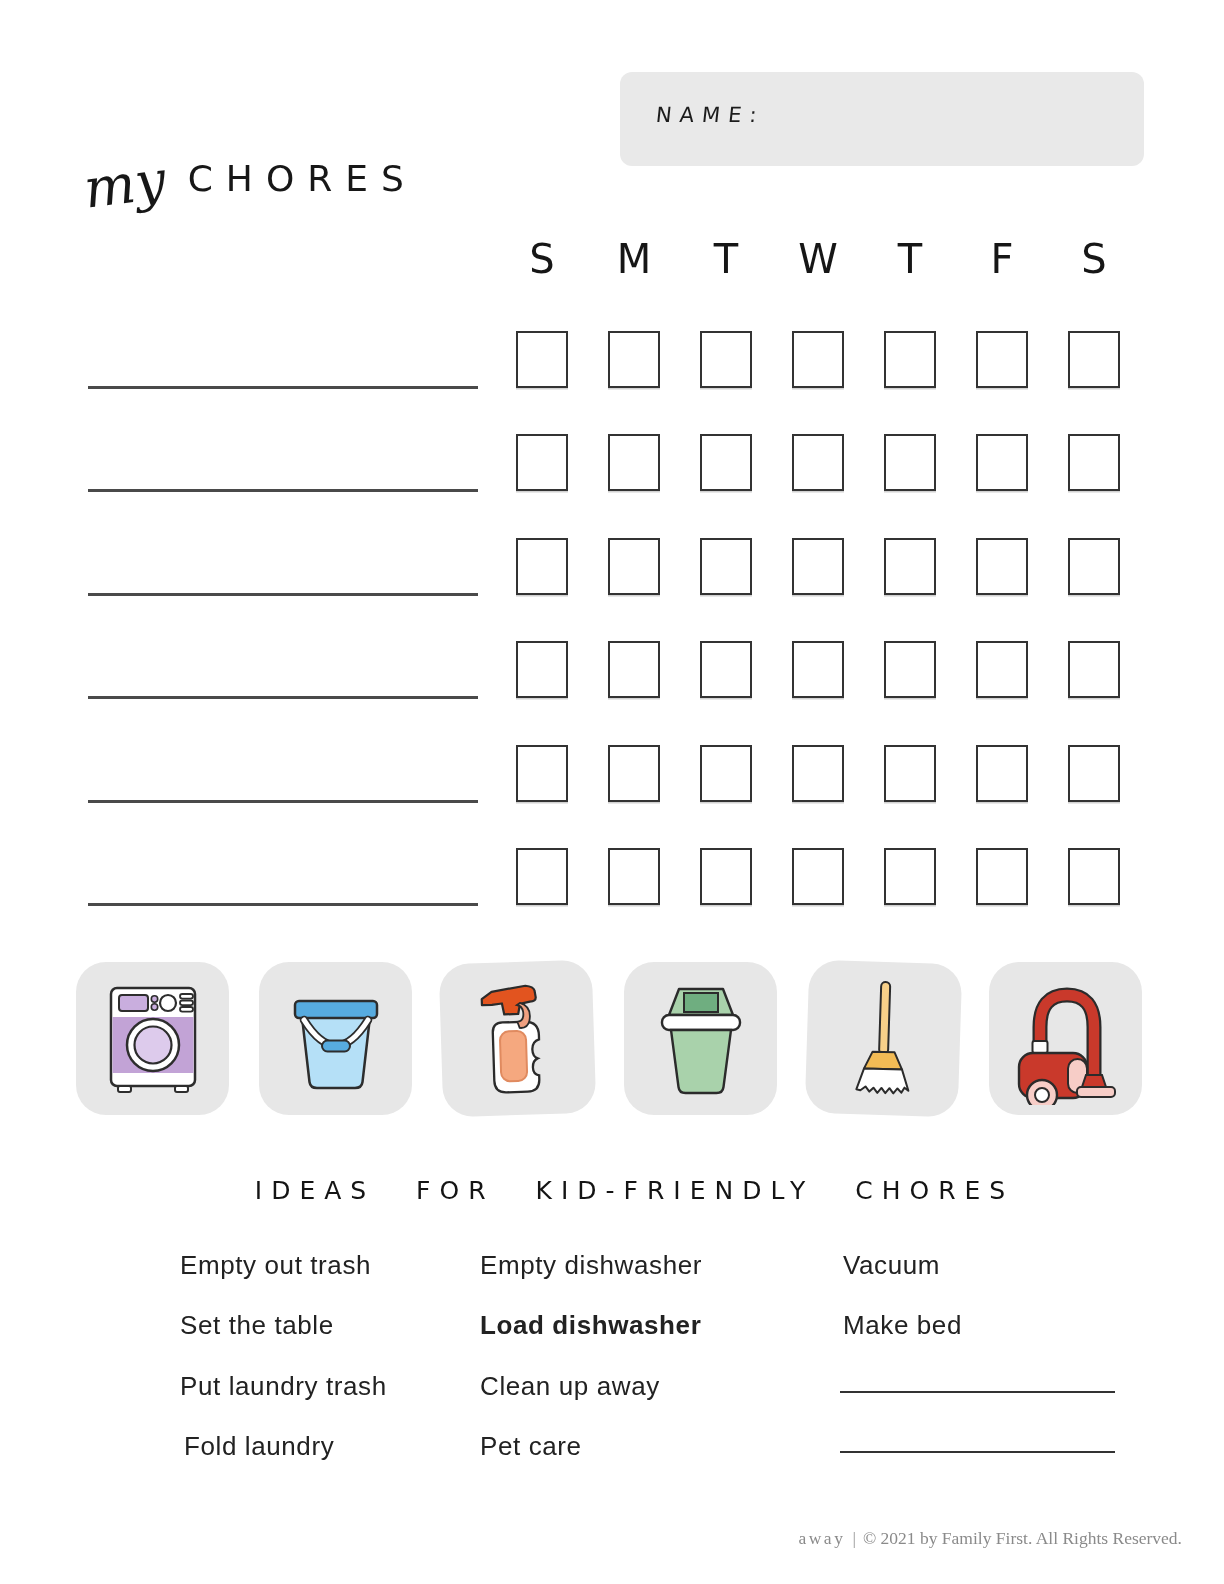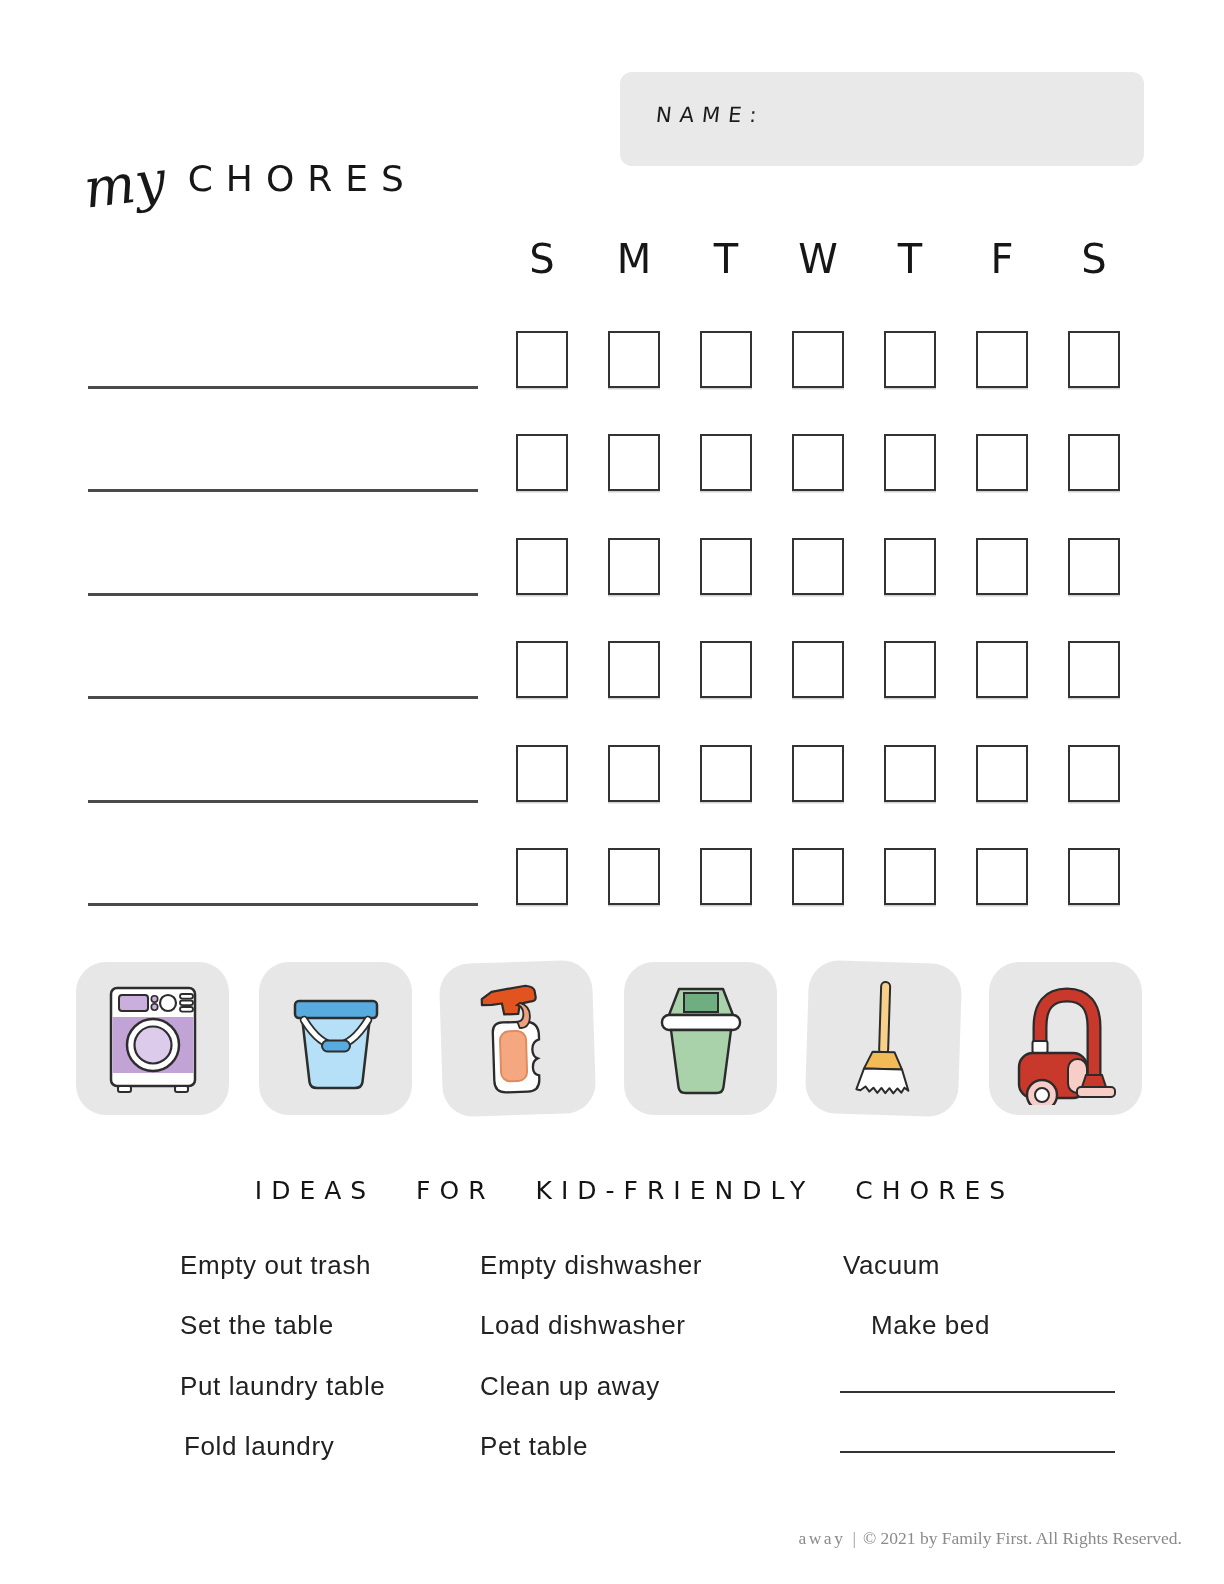--- a/index.html
+++ b/index.html
@@ -189,28 +189,28 @@
         <rect x="71" y="114" width="38" height="10" rx="4" fill="#f7cdc7" stroke="#2b2b2b" stroke-width="2"></rect>
       </svg>
     </div>
   </div>
 
   <div class="ideas-heading">IDEAS FOR KID-FRIENDLY CHORES</div>
 
   <div id="ideas-cols">
       <div class="idea" style="left: 180px; top: 1250px;">Empty out trash</div>
       <div class="idea" style="left: 180px; top: 1310px;">Set the table</div>
-      <div class="idea" style="left: 180px; top: 1371px;">Put laundry table</div>
+      <div class="idea" style="left: 180px; top: 1371px;">Put laundry trash</div>
       <div class="idea" style="left: 184px; top: 1431px;">Fold laundry</div>
       <div class="idea" style="left: 480px; top: 1250px;">Empty dishwasher</div>
-      <div class="idea" style="left: 480px; top: 1310px;">Load dishwasher</div>
+      <div class="idea" style="left: 480px; top: 1310px; font-weight: bold;">Load dishwasher</div>
       <div class="idea" style="left: 480px; top: 1371px;">Clean up away</div>
-      <div class="idea" style="left: 480px; top: 1431px;">Pet table</div>
+      <div class="idea" style="left: 480px; top: 1431px;">Pet care</div>
       <div class="idea" style="left: 843px; top: 1250px;">Vacuum</div>
-      <div class="idea" style="left: 843px; top: 1310px; margin-left: 28px;">Make bed</div>
+      <div class="idea" style="left: 843px; top: 1310px;">Make bed</div>
       <div class="idea-line" style="left: 840px; top: 1391px;"></div>
       <div class="idea-line" style="left: 840px; top: 1451px;"></div>
     </div>
 
   <div class="footer">
     <span class="brand">away</span><span class="sep">|</span><span>© 2021 by Family First. All Rights Reserved.</span>
   </div>
 
 </div>
 

